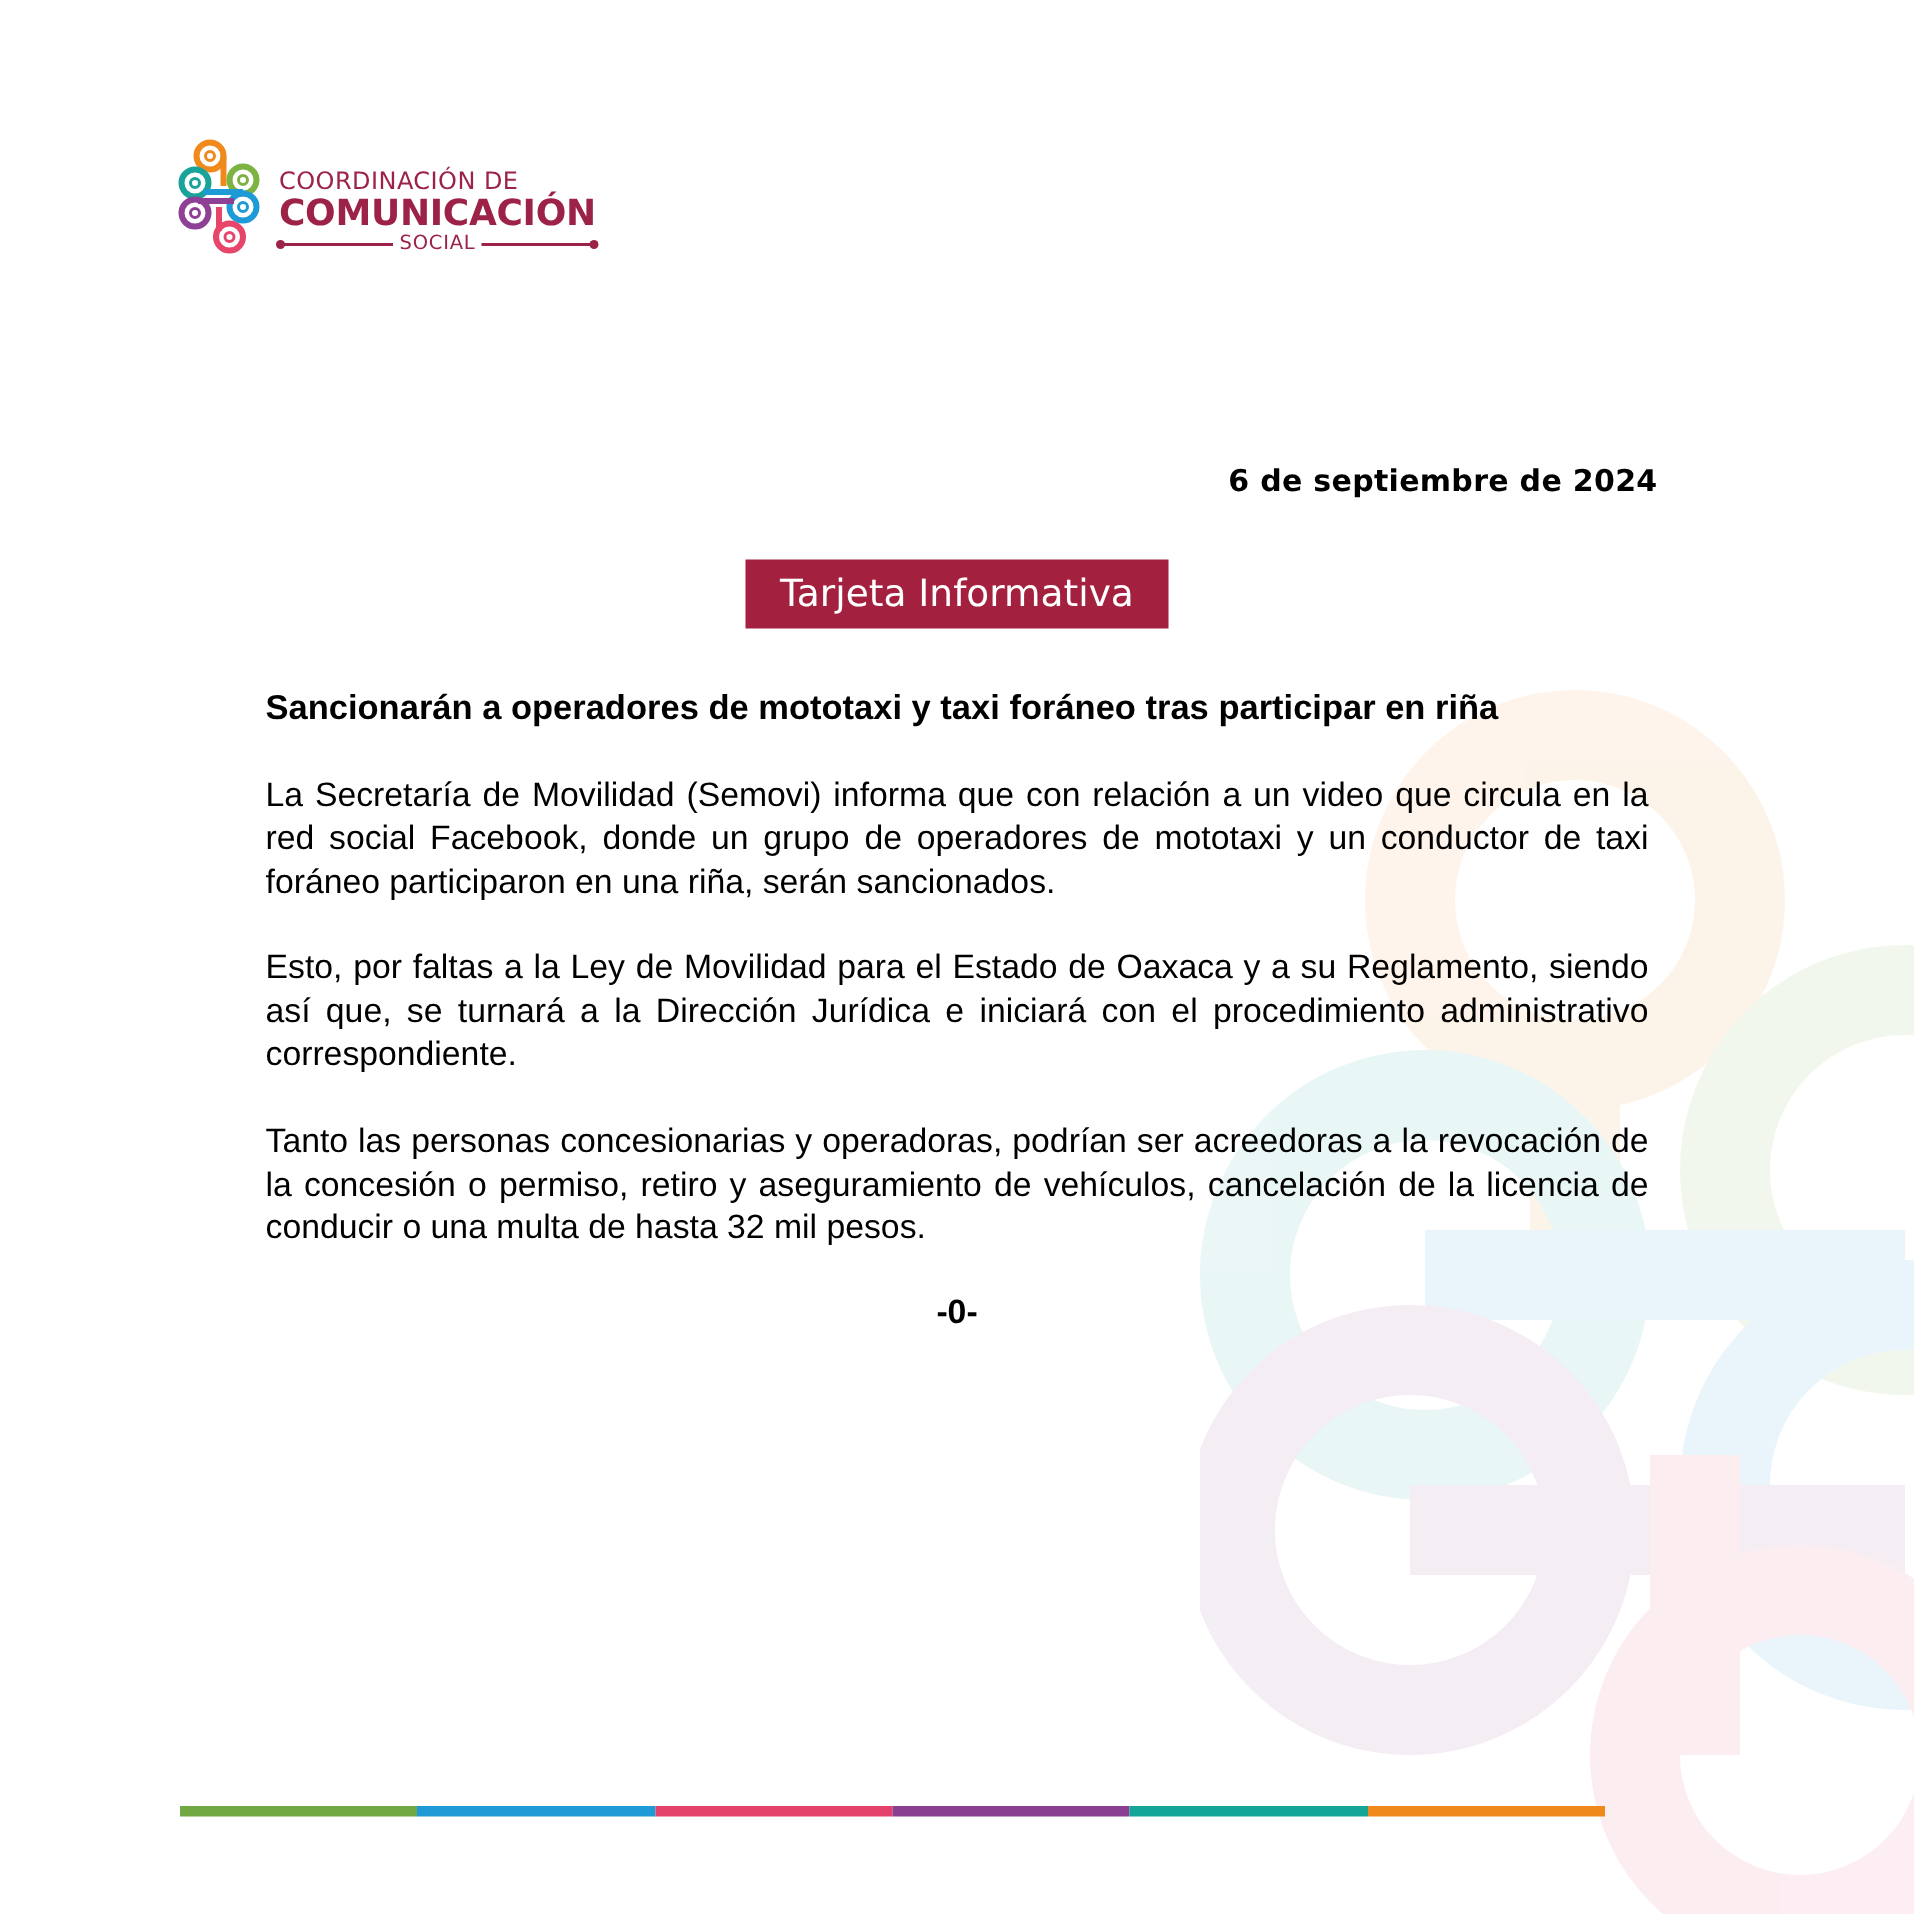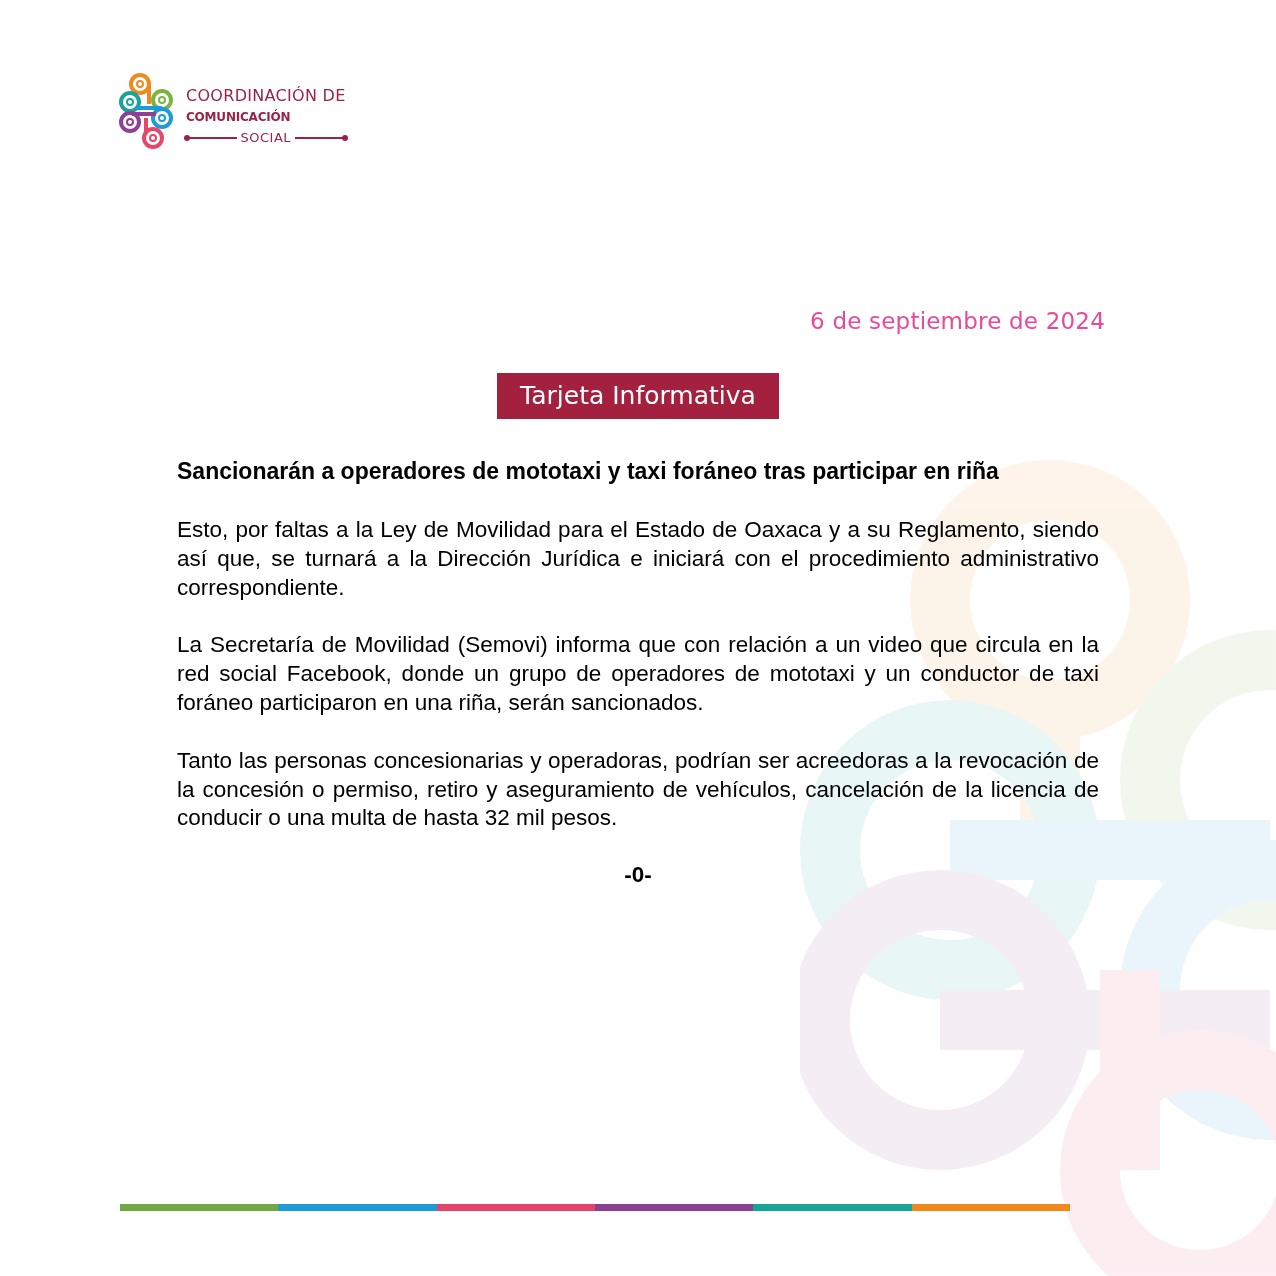--- a/index.html
+++ b/index.html
@@ -1,29 +1,29 @@
 <!DOCTYPE html>
 <html><head>
 <meta charset="utf-8">
 <style>
   html, body { margin:0; padding:0; }
   body { width:1276px; height:1276px; background:#ffffff; position:relative; overflow:hidden; font-family:"Liberation Sans", sans-serif; }
   .watermark { position:absolute; left:800px; top:450px; width:476px; height:826px; pointer-events:none; }
-  .logo { position:absolute; left:118px; top:72px; display:flex; align-items:center; }
+  .logo { position:absolute; left:118px; top:92px; display:flex; align-items:flex-end; }
   .logo-mark { width:58px; height:80px; }
   .logo-text { margin-left:10px; margin-top:8px; color:#9c2247; font-family:"DejaVu Sans", sans-serif; }
   .logo-line1 { font-size:16px; letter-spacing:0.3px; line-height:19px; white-space:nowrap; }
-  .logo-line2 { font-size:12px; font-weight:bold; line-height:24px; white-space:nowrap; letter-spacing:-0.2px; }
+  .logo-line2 { font-size:24px; font-weight:bold; line-height:24px; white-space:nowrap; letter-spacing:-0.2px; }
   .logo-line3 { display:flex; align-items:center; font-size:13px; line-height:18px; }
   .logo-line3 .rule { flex:1; height:2px; background:#9c2247; position:relative; }
   .logo-line3 .rule.l::before, .logo-line3 .rule.r::after { content:""; position:absolute; top:-2px; width:6px; height:6px; border-radius:50%; background:#9c2247; }
   .logo-line3 .rule.l::before { left:-2px; }
   .logo-line3 .rule.r::after { right:-2px; }
   .logo-line3 span.word { padding:0 4px; letter-spacing:0.5px; }
-  .date { position:absolute; right:171px; top:308px; font-family:"DejaVu Sans", sans-serif; font-weight:400; font-size:23px; color:#ec4899; letter-spacing:0.2px; }
+  .date { position:absolute; right:171px; top:308px; font-family:"DejaVu Sans", sans-serif; font-weight:700; font-size:20px; color:#000000; letter-spacing:0.2px; }
   .badge { position:absolute; left:497px; top:373px; width:282px; height:46px; background:#a3213f; color:#fff; font-family:"DejaVu Sans", sans-serif; font-size:25px; line-height:46px; text-align:center; }
   .content { position:absolute; left:177px; top:455px; width:922px; color:#000; font-family:"Liberation Sans", sans-serif; }
   .headline { font-size:23px; font-weight:bold; margin:0 0 29px 0; line-height:32px; white-space:nowrap; }
   .para { font-size:22.5px; line-height:28.8px; text-align:justify; margin:0 0 29px 0; }
   .closing { font-size:22.5px; font-weight:bold; text-align:center; margin-top:0; }
   .footer-bar { position:absolute; left:120px; top:1204px; width:950px; height:7px; display:flex; }
   .footer-bar div { flex:1; height:100%; }
 </style>
 </head>
 <body>
@@ -74,22 +74,22 @@
     </div>
   </div>
 </div>
 
 <div class="date">6 de septiembre de 2024</div>
 
 <div class="badge">Tarjeta Informativa</div>
 
 <div class="content">
   <div class="headline">Sancionarán a operadores de mototaxi y taxi foráneo tras participar en riña</div>
+  <p class="para">La Secretaría de Movilidad (Semovi) informa que con relación a un video que circula en la red social Facebook, donde un grupo de operadores de mototaxi y un conductor de taxi foráneo participaron en una riña, serán sancionados.</p>
   <p class="para">Esto, por faltas a la Ley de Movilidad para el Estado de Oaxaca y a su Reglamento, siendo así que, se turnará a la Dirección Jurídica e iniciará con el procedimiento administrativo correspondiente.</p>
-  <p class="para">La Secretaría de Movilidad (Semovi) informa que con relación a un video que circula en la red social Facebook, donde un grupo de operadores de mototaxi y un conductor de taxi foráneo participaron en una riña, serán sancionados.</p>
   <p class="para">Tanto las personas concesionarias y operadoras, podrían ser acreedoras a la revocación de la concesión o permiso, retiro y aseguramiento de vehículos, cancelación de la licencia de conducir o una multa de hasta 32 mil pesos.</p>
   <div class="closing">-0-</div>
 </div>
 
 <div class="footer-bar">
   <div style="background:#72a844"></div>
   <div style="background:#1e9ad6"></div>
   <div style="background:#e3436a"></div>
   <div style="background:#8a3f91"></div>
   <div style="background:#14a597"></div>

